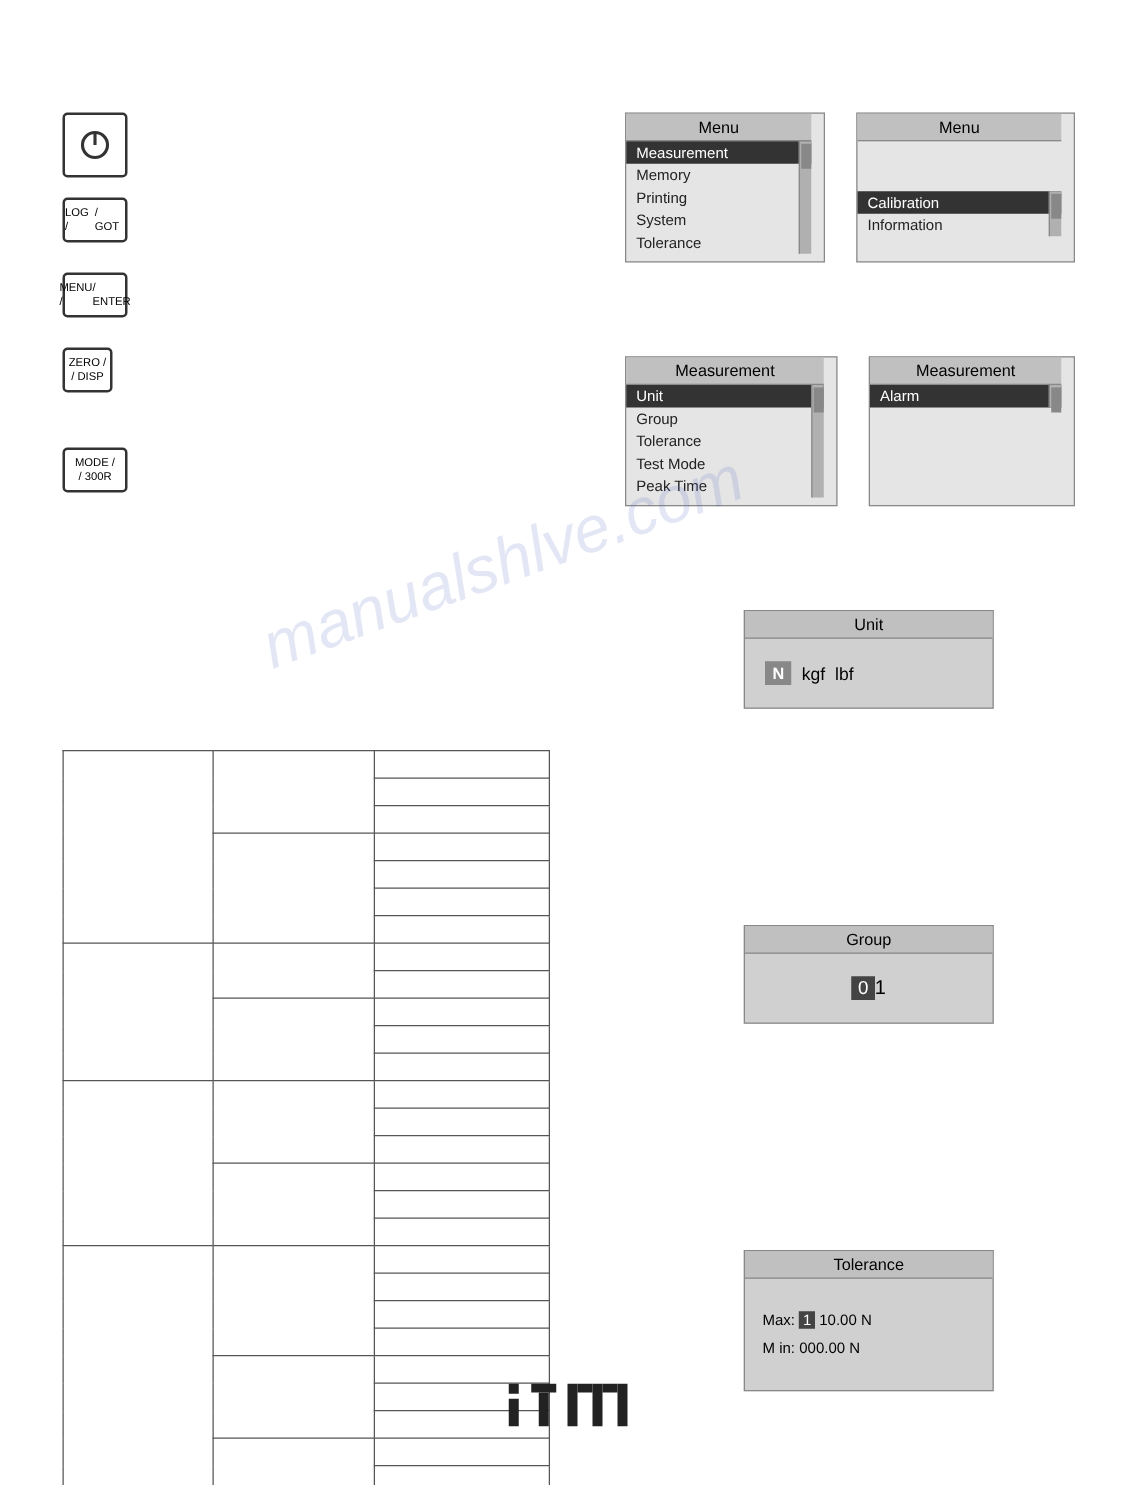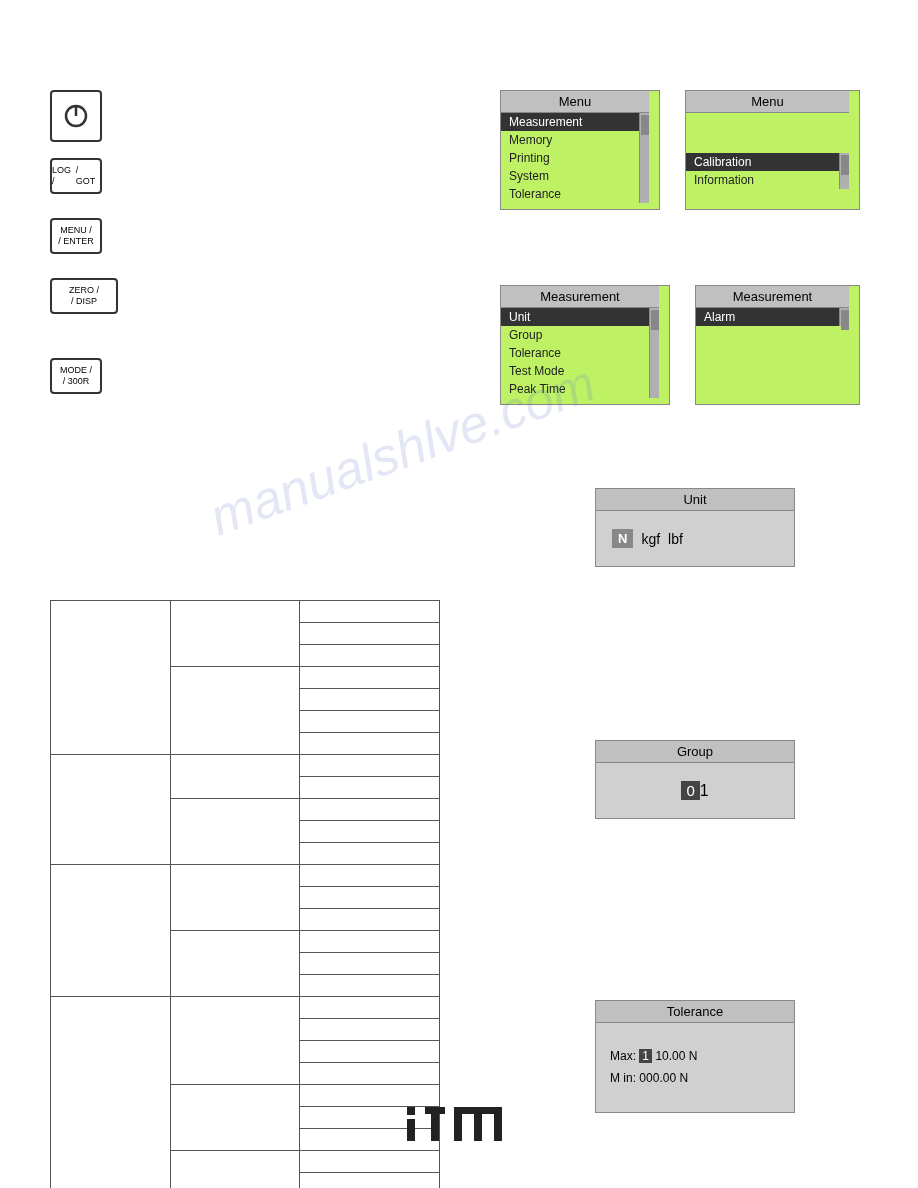--- a/index.html
+++ b/index.html
@@ -49,33 +49,33 @@
     
     .menu-btn {
       position: absolute;
       top: 218px;
       left: 50px;
       width: 52px;
       height: 36px;
       border: 2px solid #333;
       border-radius: 4px;
       display: flex;
-      flex-direction: column;
+      flex-direction: row;
       align-items: center;
       justify-content: center;
       font-size: 9px;
       line-height: 1.2;
     }
 
     
     .zero-btn {
       position: absolute;
       top: 278px;
       left: 50px;
-      width: 68px;
+      width: 40px;
       height: 36px;
       border: 2px solid #333;
       border-radius: 4px;
       display: flex;
       flex-direction: column;
       align-items: center;
       justify-content: center;
       font-size: 9px;
       line-height: 1.2;
     }
@@ -93,21 +93,21 @@
       flex-direction: column;
       align-items: center;
       justify-content: center;
       font-size: 9px;
       line-height: 1.2;
     }
 
     
     .menu-panel {
       position: absolute;
-      background: #bef264;
+      background: #e5e5e5;
       border: 1px solid #888;
     }
     .menu-panel-title {
       background: #c0c0c0;
       text-align: center;
       font-size: 13px;
       padding: 3px 0;
       border-bottom: 1px solid #888;
     }
     .menu-panel-item {

